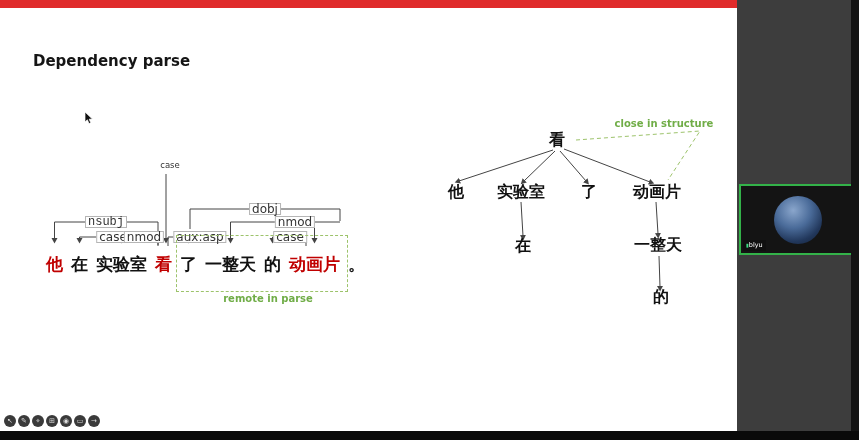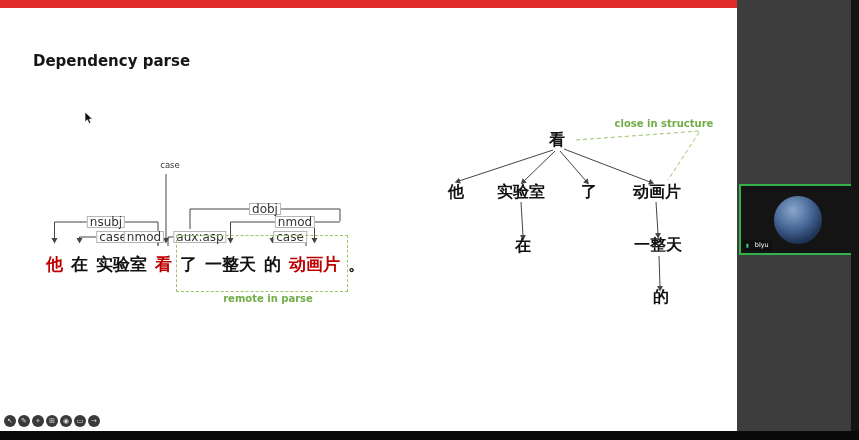--- a/index.html
+++ b/index.html
@@ -33,21 +33,21 @@
   .anno-toolbar { position:absolute; left:4px; top:407px; display:flex; gap:2px; }
   .tool { width:12px; height:12px; border-radius:50%; background:#3a3a3a; color:#ddd; font-size:7px; line-height:12px; text-align:center; }
 
   .right-panel { position:absolute; left:737px; top:0; width:114px; height:440px; background:#3d3d3d; }
   .right-edge { position:absolute; left:851px; top:0; width:8px; height:440px; background:#141414; }
   .bottom-bar { position:absolute; left:0; top:431px; width:859px; height:9px; background:#0a0a0a; }
 
   .video-thumb { position:absolute; left:739px; top:184px; width:118px; height:71px; background:#141414; border:2px solid #33b249; }
   .avatar { position:absolute; left:50%; top:50%; transform:translate(-50%,-50%); width:48px; height:48px; border-radius:50%;
             background:radial-gradient(circle at 40% 30%, #8aa6cc 0%, #4a6b99 40%, #22385c 70%, #101c31 100%); }
-  .name-badge { position:absolute; left:2px; bottom:2px; display:flex; align-items:center; gap:6px; background:rgba(15,15,15,.78); color:#fff; font-size:6.5px; line-height:9px; padding:1px 3px; }
+  .name-badge { position:absolute; left:2px; bottom:2px; display:flex; align-items:center; gap:0; background:rgba(15,15,15,.78); color:#fff; font-size:6.5px; line-height:9px; padding:1px 3px; }
   .mic-glyph { color:#3ddc84; font-size:5px; line-height:9px; }
 </style>
 </head>
 <body>
 
 <div class="screen">
 
   <div class="share-bar"></div>
 
   <div class="slide">
@@ -79,21 +79,21 @@
         <path d="M560 151 L586 181" marker-end="url(#arr)"></path>
         <path d="M564 149 L650 182" marker-end="url(#arr)"></path>
         <path d="M521 202 L523 236" marker-end="url(#arr)"></path>
         <path d="M656 202 L658 234" marker-end="url(#arr)"></path>
         <path d="M659 256 L660 287" marker-end="url(#arr)"></path>
       </g>
       <path d="M576 140 L700 131 L668 180" stroke="#9dc36b" stroke-width="1" stroke-dasharray="4 3" fill="none"></path>
     </svg>
 
     <div class="arc-label plain" style="left:170px; top:157px;">case</div>
-    <div class="arc-label" style="left:106px; top:214px;">nsubj</div>
+    <div class="arc-label" style="left:106px; top:214px;font-family:Liberation Mono, monospace;">nsubj</div>
     <div class="arc-label" style="left:113px; top:229px;">case</div>
     <div class="arc-label" style="left:144px; top:229px;">nmod</div>
     <div class="arc-label" style="left:200px; top:229px;text-align:center;">aux:asp</div>
     <div class="arc-label" style="left:265px; top:201px;">dobj</div>
     <div class="arc-label" style="left:295px; top:214px;">nmod</div>
     <div class="arc-label" style="left:290px; top:229px;">case</div>
 
     <div class="sentence">
       <span class="tok red">他</span>
       <span class="tok">在</span>

